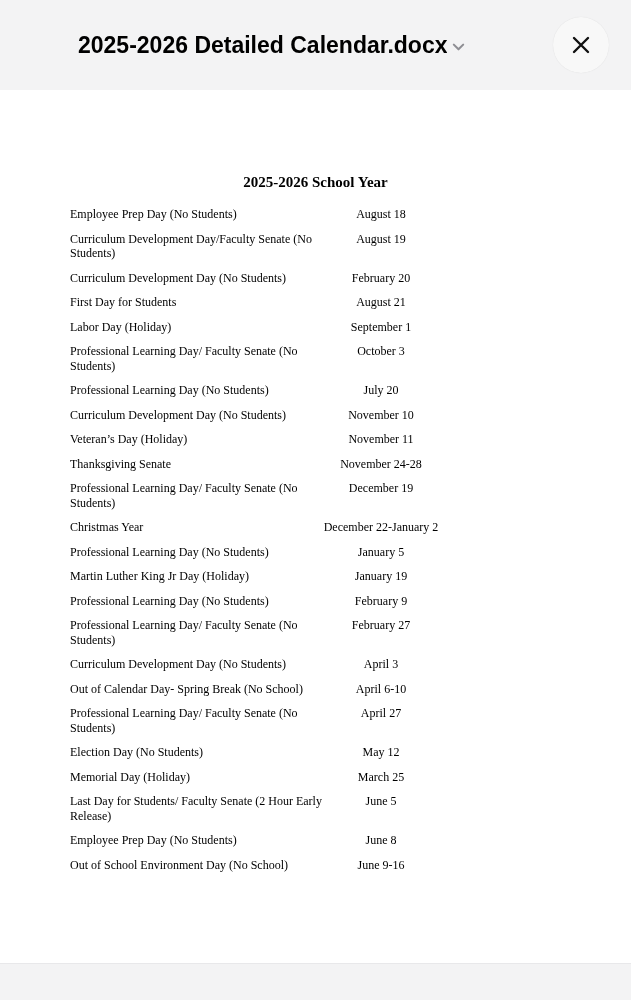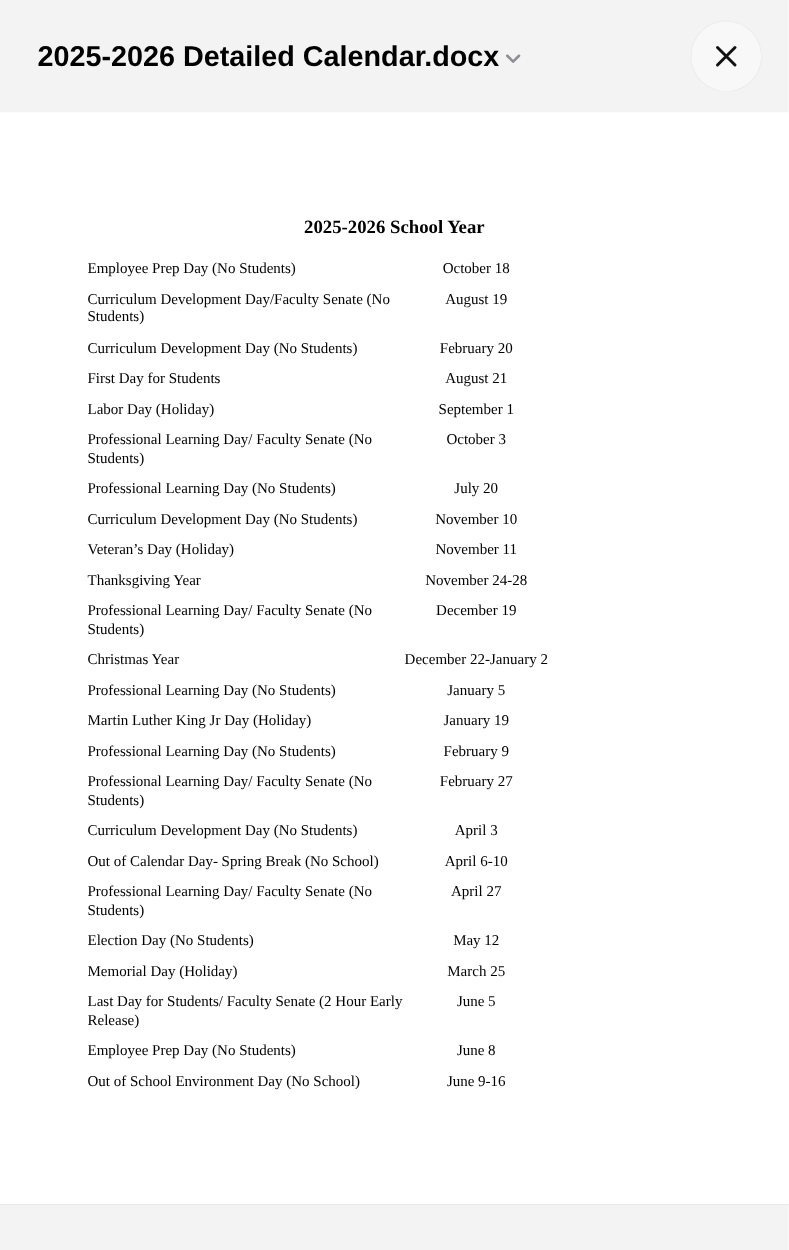--- a/index.html
+++ b/index.html
@@ -5,21 +5,21 @@
   * { margin:0; padding:0; box-sizing:border-box; }
   html,body { width:631px; height:1000px; background:#ffffff; font-family:"Liberation Sans", sans-serif; overflow:hidden; }
 
   .viewer { width:631px; height:1000px; display:flex; flex-direction:column; }
 
   
   .header {
     height:90px; background:#f3f3f4; flex:0 0 auto;
     display:flex; align-items:center; padding:0 22px 0 30px;
   }
-  .title-wrap { display:flex; align-items:flex-start; gap:0; min-width:0; flex:1; }
+  .title-wrap { display:flex; align-items:flex-start; gap:0; min-width:0; flex:1;margin-left:48px; }
   .doc-filename {
     font-size:23px; font-weight:bold; color:#000;
     white-space:nowrap; overflow:hidden; text-overflow:ellipsis;
   }
   .chevron {
     width:22px; height:22px; border-radius:50%;
     display:flex; align-items:center; justify-content:center;
     color:#8e8e93; flex:0 0 auto; cursor:pointer; margin-top:4px;
   }
   .close-btn {
@@ -81,21 +81,21 @@
     </button>
   </div>
 
   <div class="page-area">
     <div class="doc">
       <div class="doc-title second">2025-2026 School Year</div>
 
       <div class="rows">
   <div class="cal-row">
     <div class="event-cell">Employee Prep Day (No Students)</div>
-    <div class="date-cell">October 18</div>
+    <div class="date-cell">August 18</div>
   </div>
 
   <div class="cal-row">
     <div class="event-cell">Curriculum Development Day/Faculty Senate (No Students)</div>
     <div class="date-cell">August 19</div>
   </div>
 
   <div class="cal-row">
     <div class="event-cell">Curriculum Development Day (No Students)</div>
     <div class="date-cell">February 20</div>
@@ -125,21 +125,21 @@
     <div class="event-cell">Curriculum Development Day (No Students)</div>
     <div class="date-cell">November 10</div>
   </div>
 
   <div class="cal-row">
     <div class="event-cell">Veteran’s Day (Holiday)</div>
     <div class="date-cell">November 11</div>
   </div>
 
   <div class="cal-row">
-    <div class="event-cell">Thanksgiving Year</div>
+    <div class="event-cell">Thanksgiving Senate</div>
     <div class="date-cell">November 24-28</div>
   </div>
 
   <div class="cal-row">
     <div class="event-cell">Professional Learning Day/ Faculty Senate (No Students)</div>
     <div class="date-cell">December 19</div>
   </div>
 
   <div class="cal-row">
     <div class="event-cell">Christmas Year</div>

